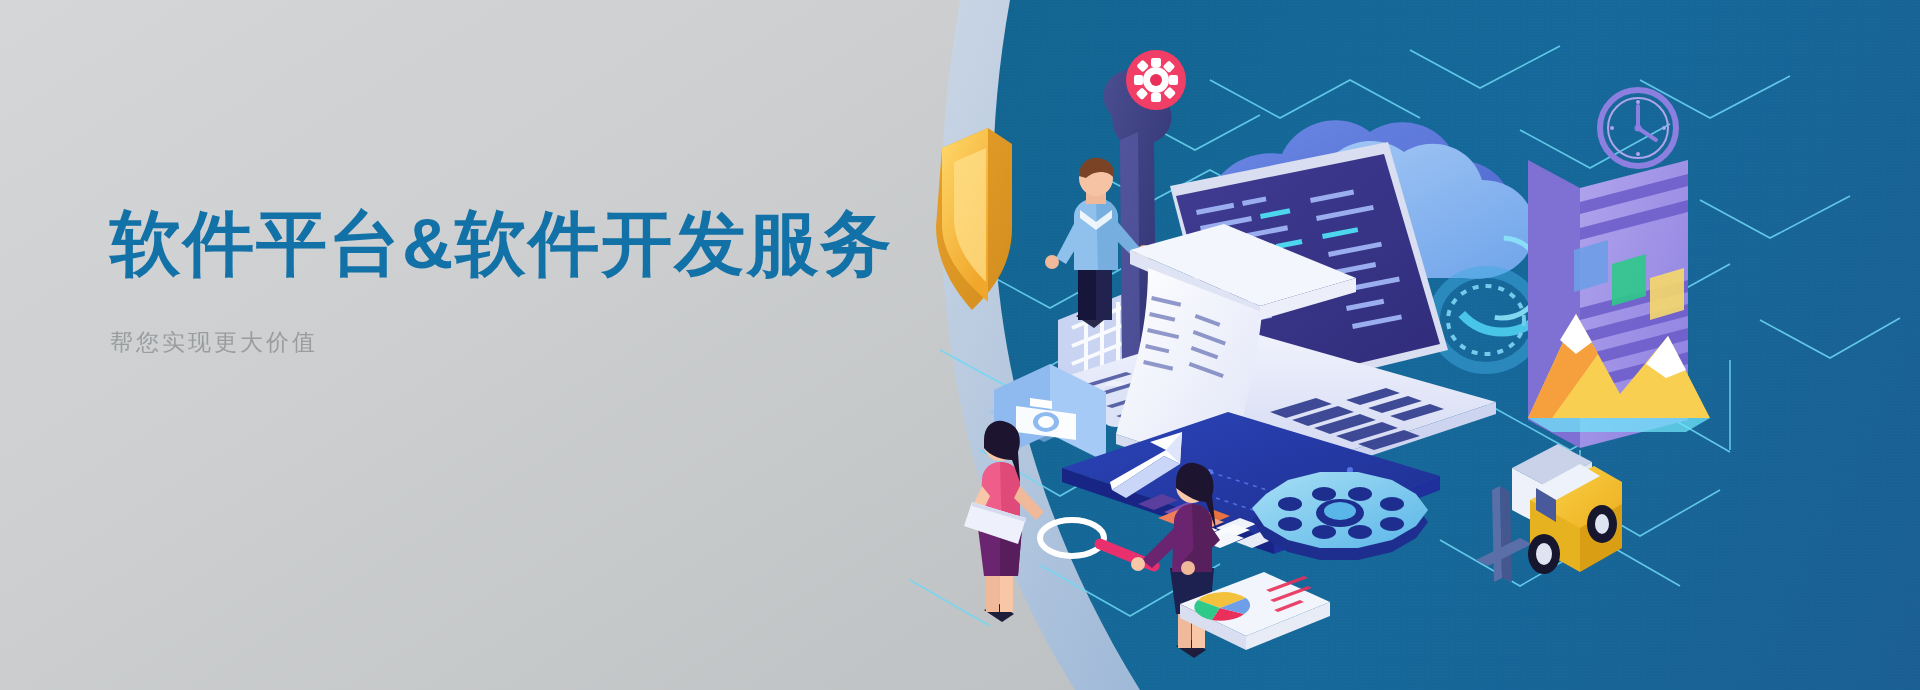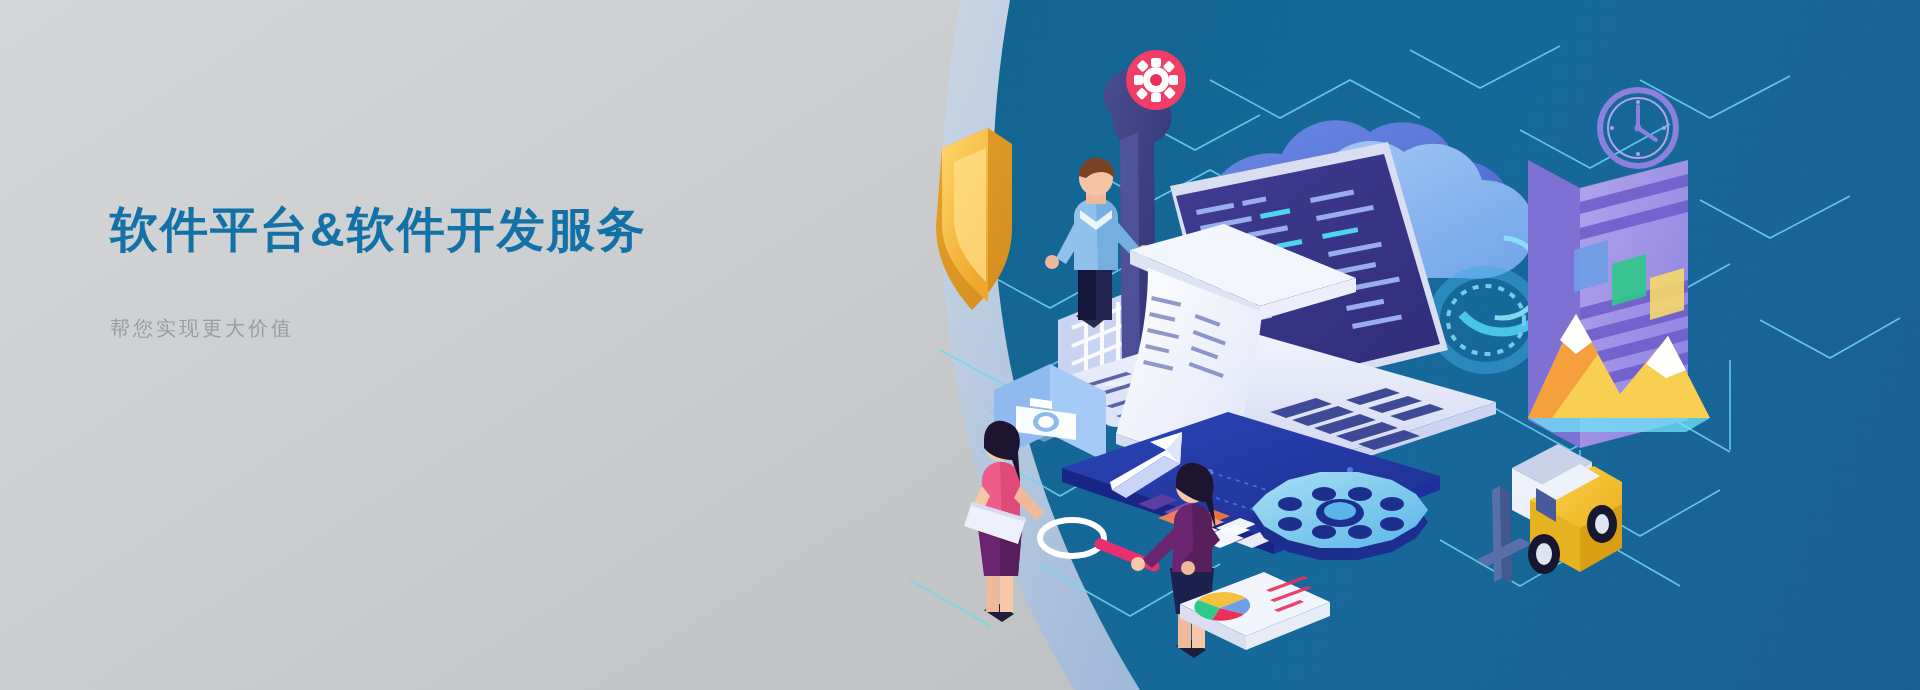--- a/index.html
+++ b/index.html
@@ -21,25 +21,25 @@
     content:""; position:absolute; inset:0;
     background-image:radial-gradient(rgba(255,255,255,.05) .5px,transparent .5px);
     background-size:3px 3px; opacity:.55;
   }
   .bg-midcurve, .bg-graycurve {
     position:absolute; top:0; left:0; width:1920px; height:690px;
   }
   
   .text-block { position:absolute; left:110px; top:200px; width:720px; }
   .headline {
-    font-size:48px; font-weight:700; color:#1272a8;
+    font-size:71px; font-weight:700; color:#1272a8;
     letter-spacing:2px; line-height:1.25; white-space:nowrap;
   }
   .subtitle {
-    margin-top:55px; font-size:20px; color:#9a9d9f;
+    margin-top:38px; font-size:23px; color:#9a9d9f;
     letter-spacing:3px; font-weight:400;
   }
   
   #illus { position:absolute; left:880px; top:20px; width:1040px; height:650px; }
 </style>
 </head>
 <body>
 
 <div id="banner">
 

